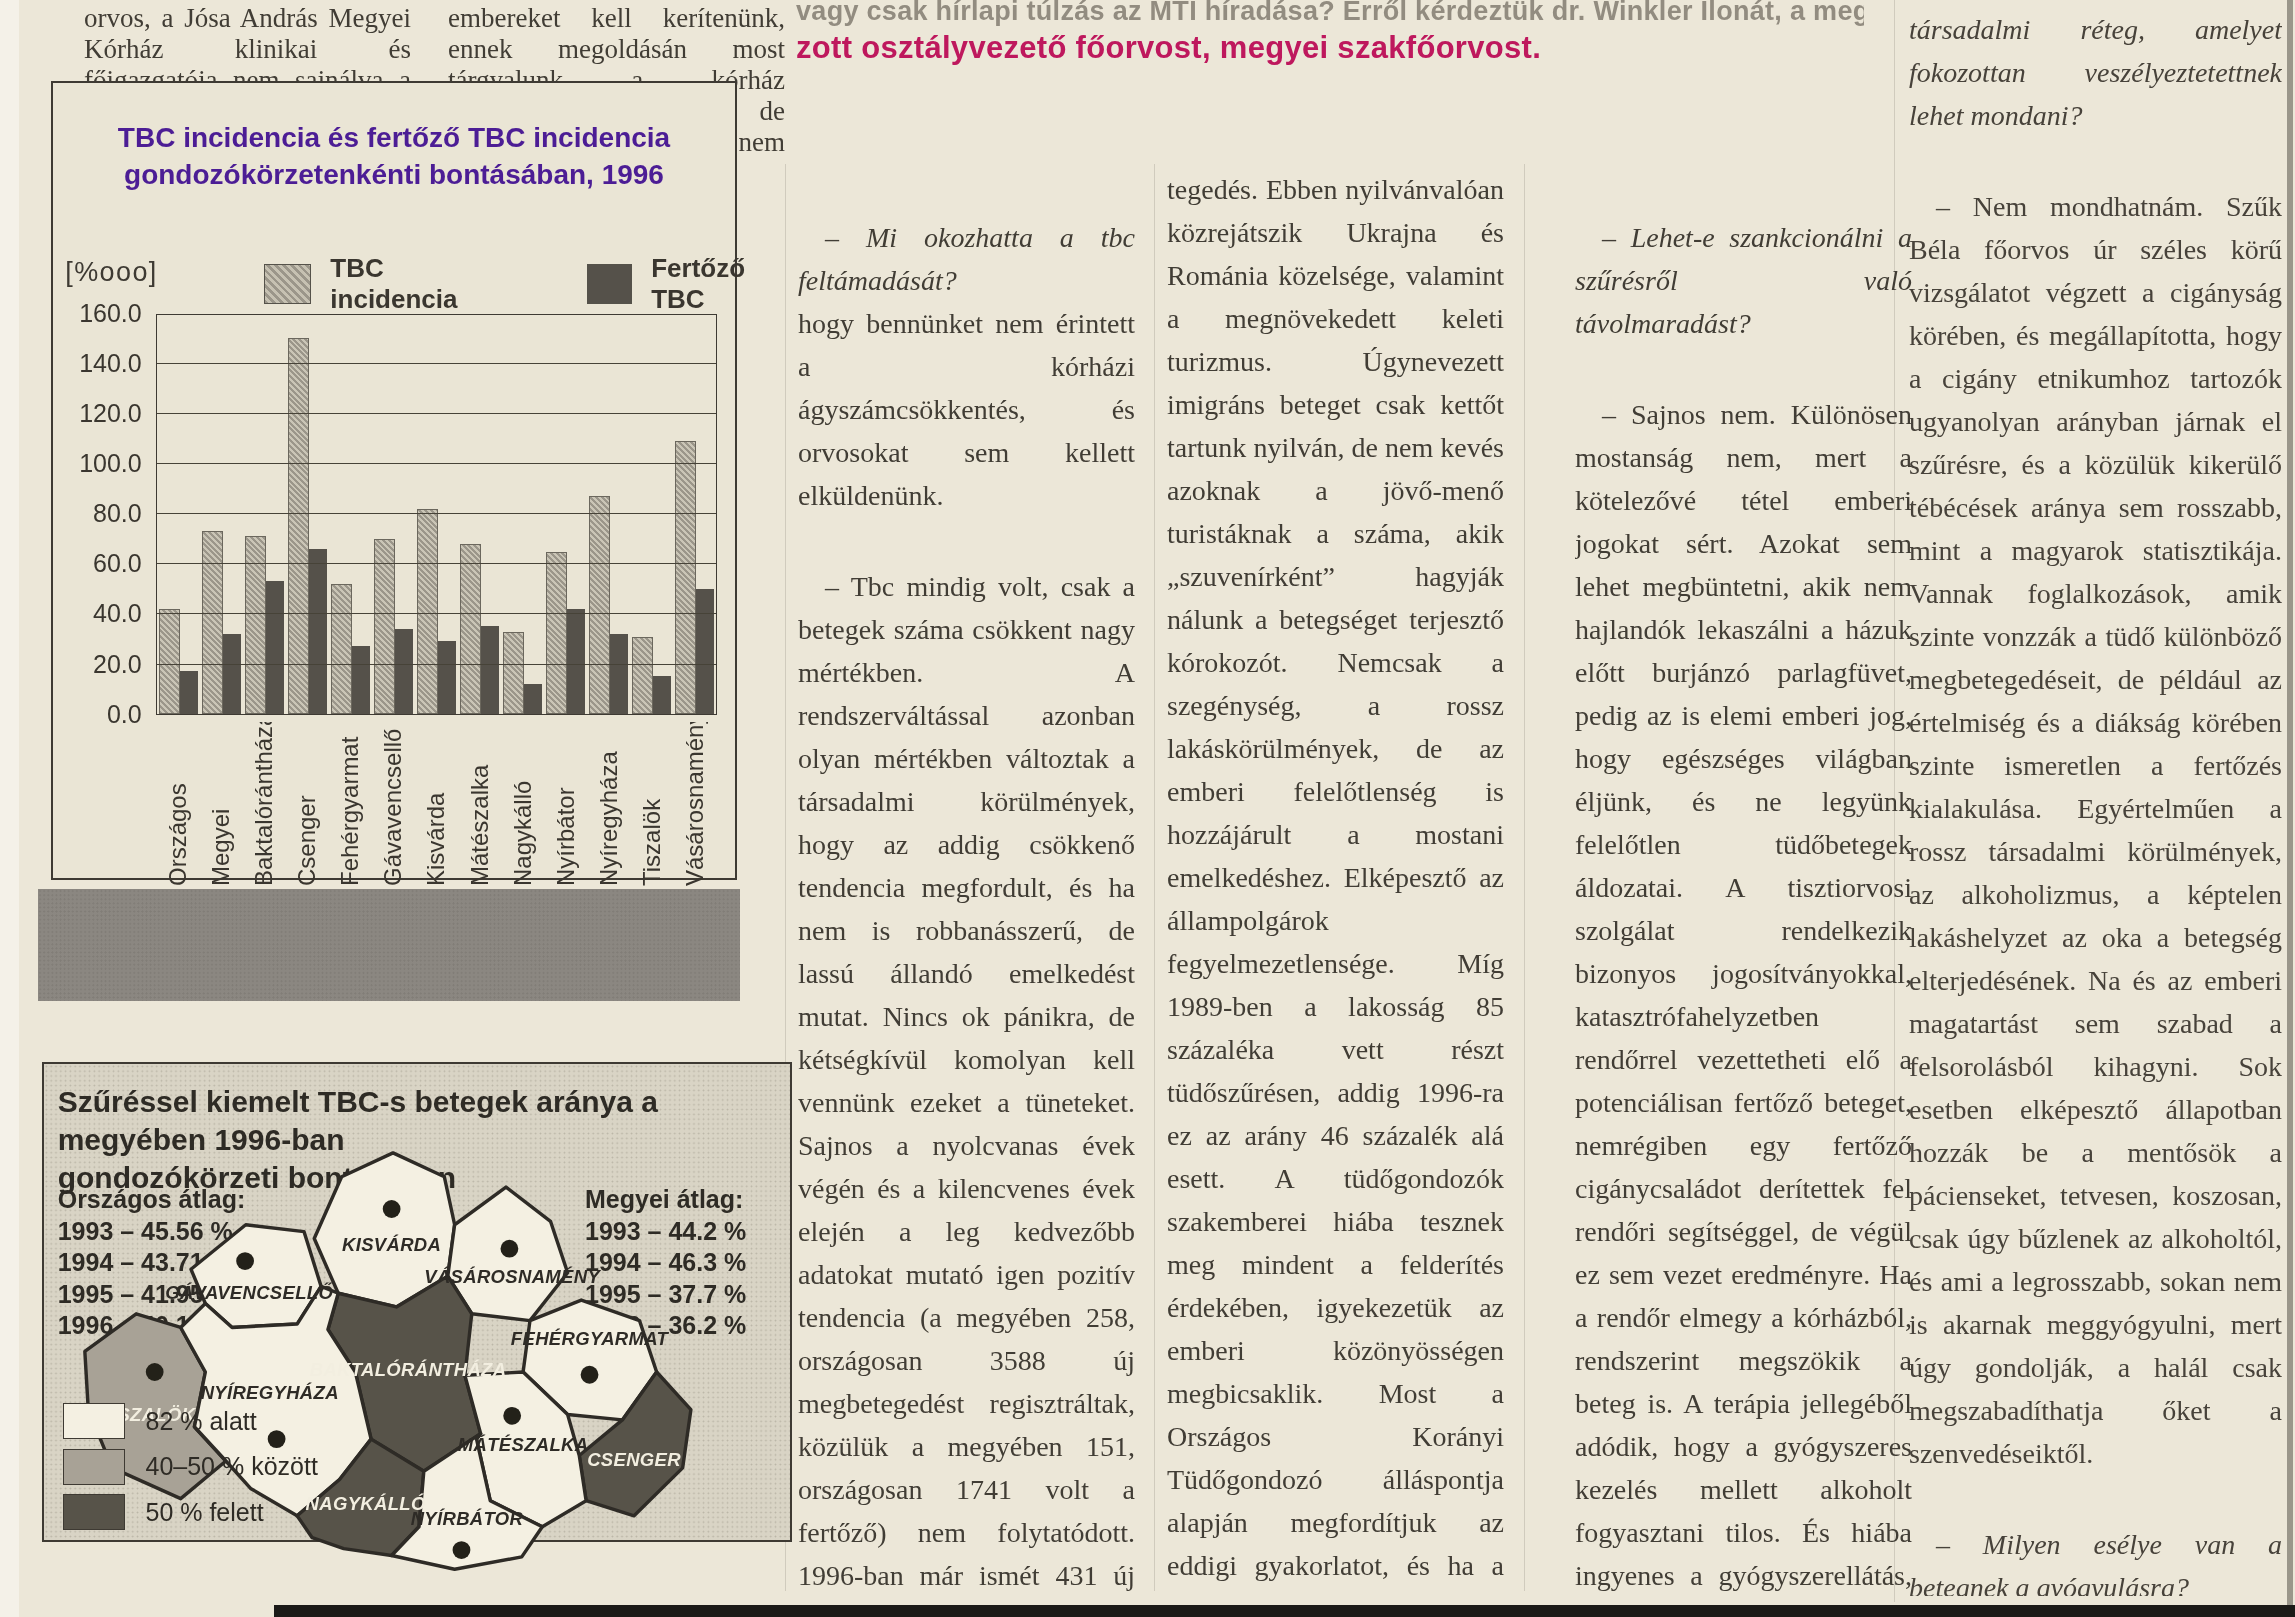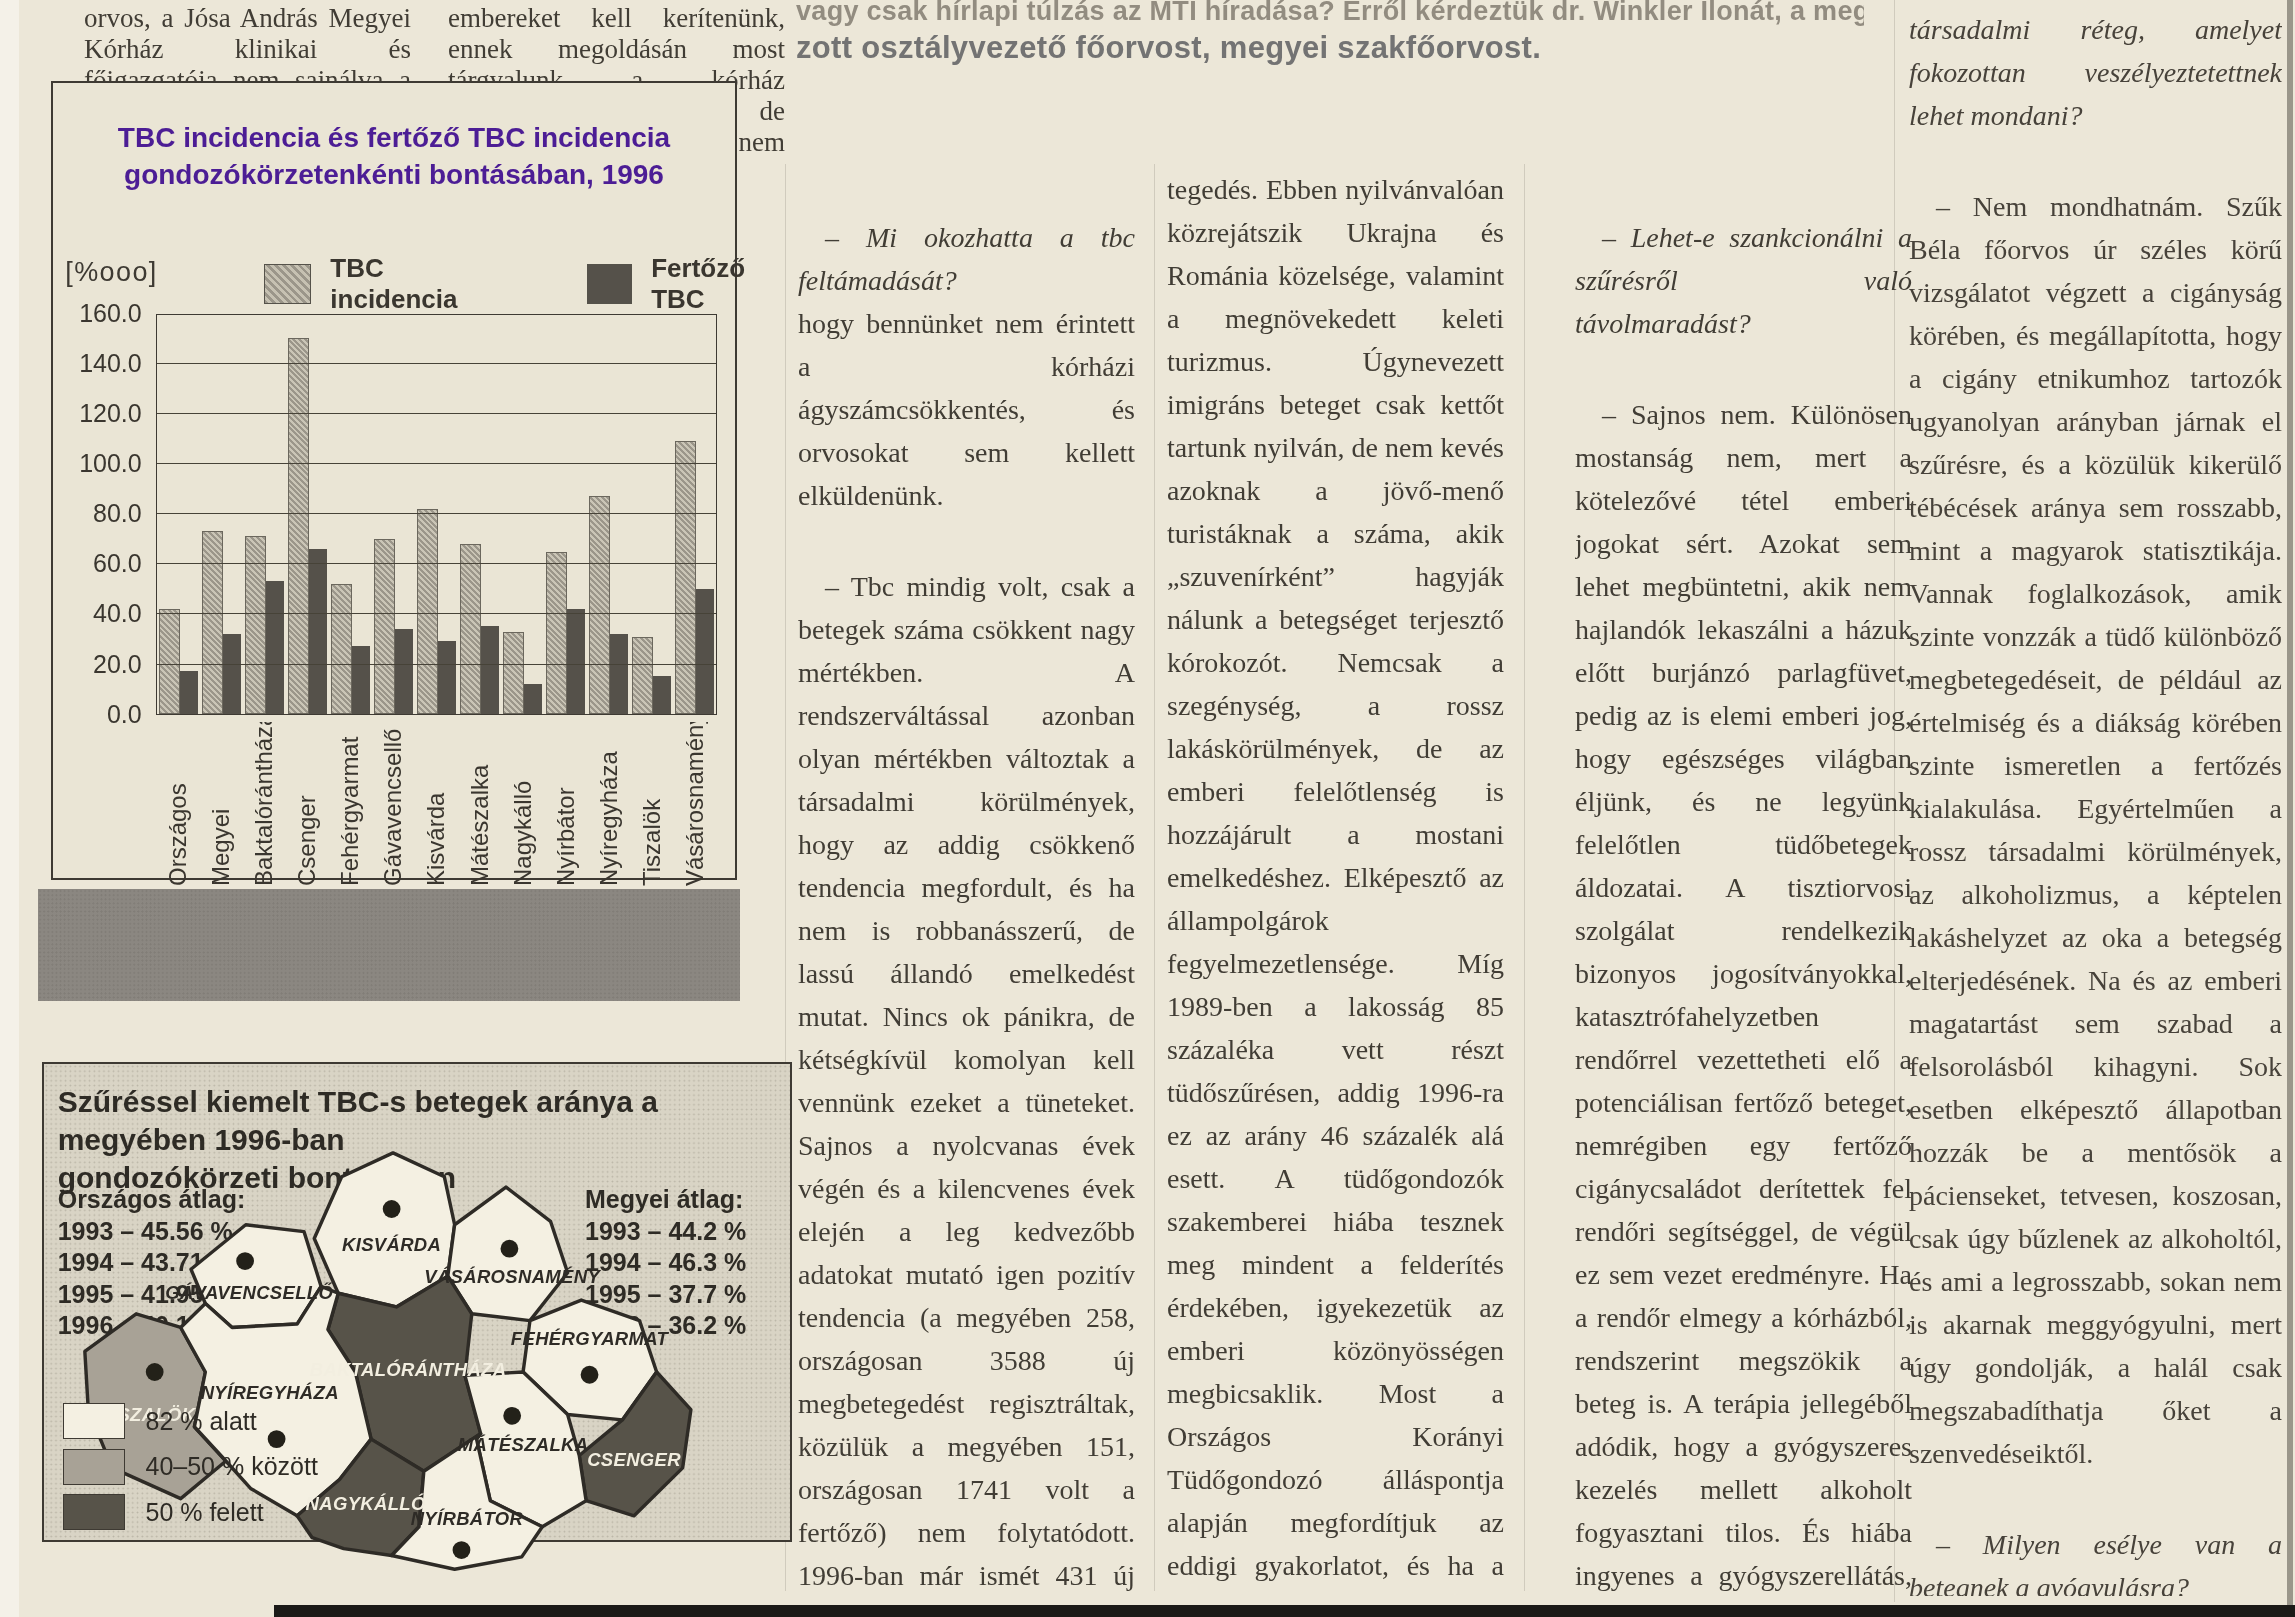--- a/index.html
+++ b/index.html
@@ -13,21 +13,21 @@
   
   .tl-col{position:absolute;top:2.7px;height:152px;overflow:hidden;font-size:27px;line-height:31px;
           text-align:justify;color:#413d35;}
   #tl-a{left:84px;width:327px;}
   #tl-b{left:448px;width:337px;}
 
   
   #headline{position:absolute;left:796px;top:0;width:1068px;font-family:"Liberation Sans",sans-serif;}
   #headline .hl1{height:30px;overflow:hidden;font-weight:bold;font-size:27px;color:rgba(99,93,82,.66);
                  letter-spacing:0.3px;margin-top:-4.1px;white-space:nowrap;}
-  #headline .hl2{font-weight:bold;font-size:31px;color:#737373;margin-top:4.1px;letter-spacing:0.3px;}
+  #headline .hl2{font-weight:bold;font-size:31px;color:#be185d;margin-top:4.1px;letter-spacing:0.3px;}
 
   
   .vrule{position:absolute;top:164px;width:1.4px;height:1427px;background:rgba(62,57,50,.16);}
 
   
   #chartbox{position:absolute;left:51px;top:81px;width:686px;height:799px;background:#eae5d5;
             border:2.1px solid #3e3a33;box-sizing:border-box;font-family:"Liberation Sans",sans-serif;}
   #chart-title{margin-top:36px;text-align:center;font-weight:bold;font-size:28px;line-height:37px;color:#4c1d95;}
   #chart-legend-row{position:absolute;left:0;top:170px;width:100%;height:55px;}
   #chart-unit{position:absolute;left:12.3px;top:4.1px;font-size:27px;color:#3e3a33;letter-spacing:1.4px;}

